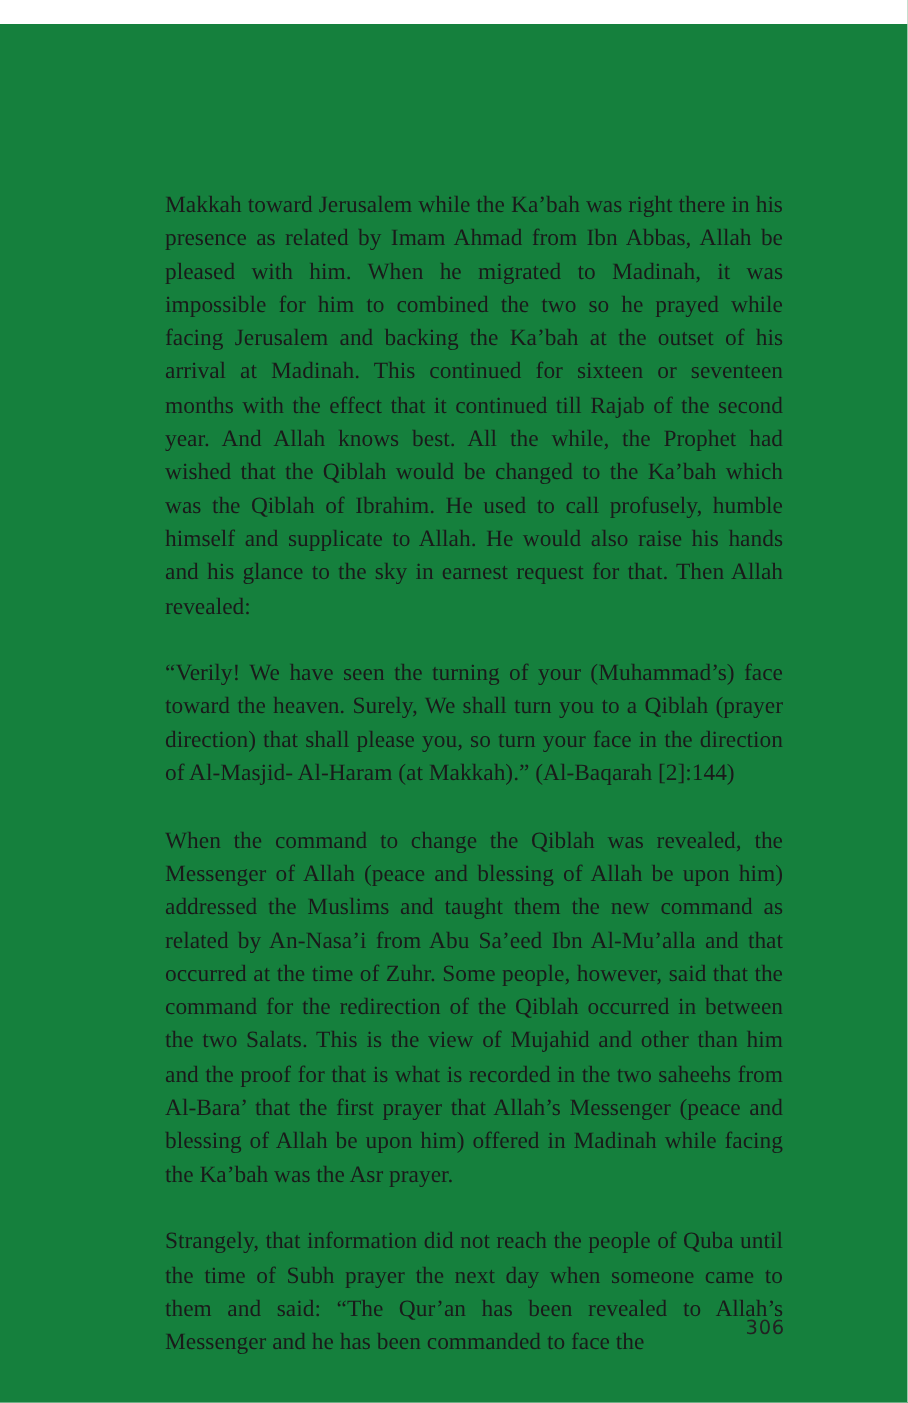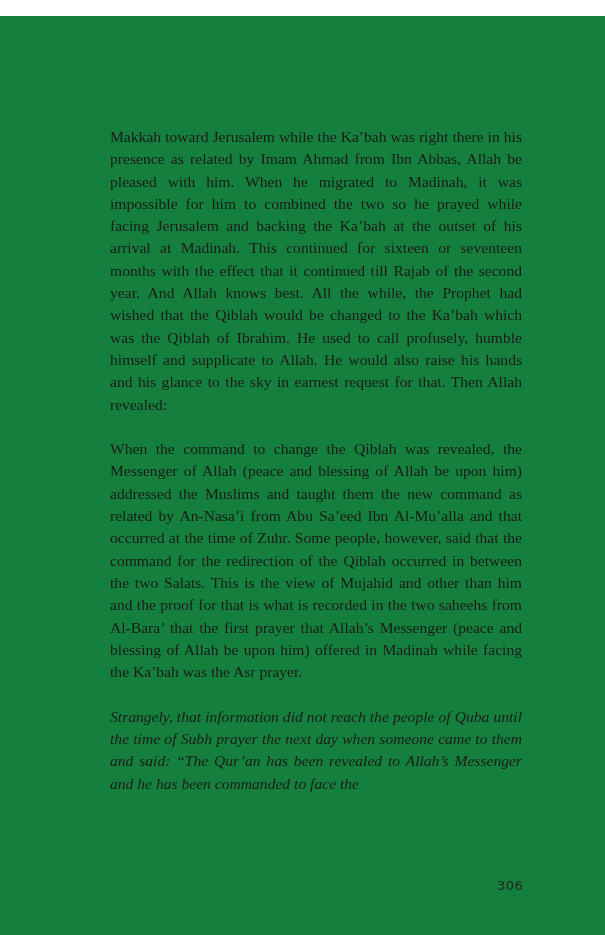--- a/index.html
+++ b/index.html
@@ -31,36 +31,36 @@
       line-height: 22.3px;
       color: #1a1a1a;
       text-align: justify;
     }
     .para {
       margin: 0 0 22.3px 0;
       text-align: justify;
     }
     .para:last-child {
       margin-bottom: 0;
-      font-style: italic;
     }
     .page-number {
       position: absolute;
       left: 497px;
       top: 862px;
       font-family: "DejaVu Sans", "Liberation Sans", sans-serif;
       font-size: 13px;
       color: #222222;
       letter-spacing: 0.5px;
       text-align: right;
     }
   </style>
 </head>
 <body>
 
 <div class="page">
   <div class="text-block">
     <p class="para">Makkah toward Jerusalem while the Ka’bah was right there in his presence as related by Imam Ahmad from Ibn Abbas, Allah be pleased with him. When he migrated to Madinah, it was impossible for him to combined the two so he prayed while facing Jerusalem and backing the Ka’bah at the outset of his arrival at Madinah. This continued for sixteen or seventeen months with the effect that it continued till Rajab of the second year. And Allah knows best. All the while, the Prophet had wished that the Qiblah would be changed to the Ka’bah which was the Qiblah of Ibrahim. He used to call profusely, humble himself and supplicate to Allah. He would also raise his hands and his glance to the sky in earnest request for that. Then Allah revealed:</p>
+    <p class="para">“Verily! We have seen the turning of your (Muhammad’s) face toward the heaven. Surely, We shall turn you to a Qiblah (prayer direction) that shall please you, so turn your face in the direction of Al-Masjid- Al-Haram (at Makkah).” (Al-Baqarah [2]:144)</p>
     <p class="para">When the command to change the Qiblah was revealed, the Messenger of Allah (peace and blessing of Allah be upon him) addressed the Muslims and taught them the new command as related by An-Nasa’i from Abu Sa’eed Ibn Al-Mu’alla and that occurred at the time of Zuhr. Some people, however, said that the command for the redirection of the Qiblah occurred in between the two Salats. This is the view of Mujahid and other than him and the proof for that is what is recorded in the two saheehs from Al-Bara’ that the first prayer that Allah’s Messenger (peace and blessing of Allah be upon him) offered in Madinah while facing the Ka’bah was the Asr prayer.</p>
     <p class="para">Strangely, that information did not reach the people of Quba until the time of Subh prayer the next day when someone came to them and said: “The Qur’an has been revealed to Allah’s Messenger and he has been commanded to face the</p>
   </div>
   <div class="page-number">306</div>
 </div>
 
 </body></html>

